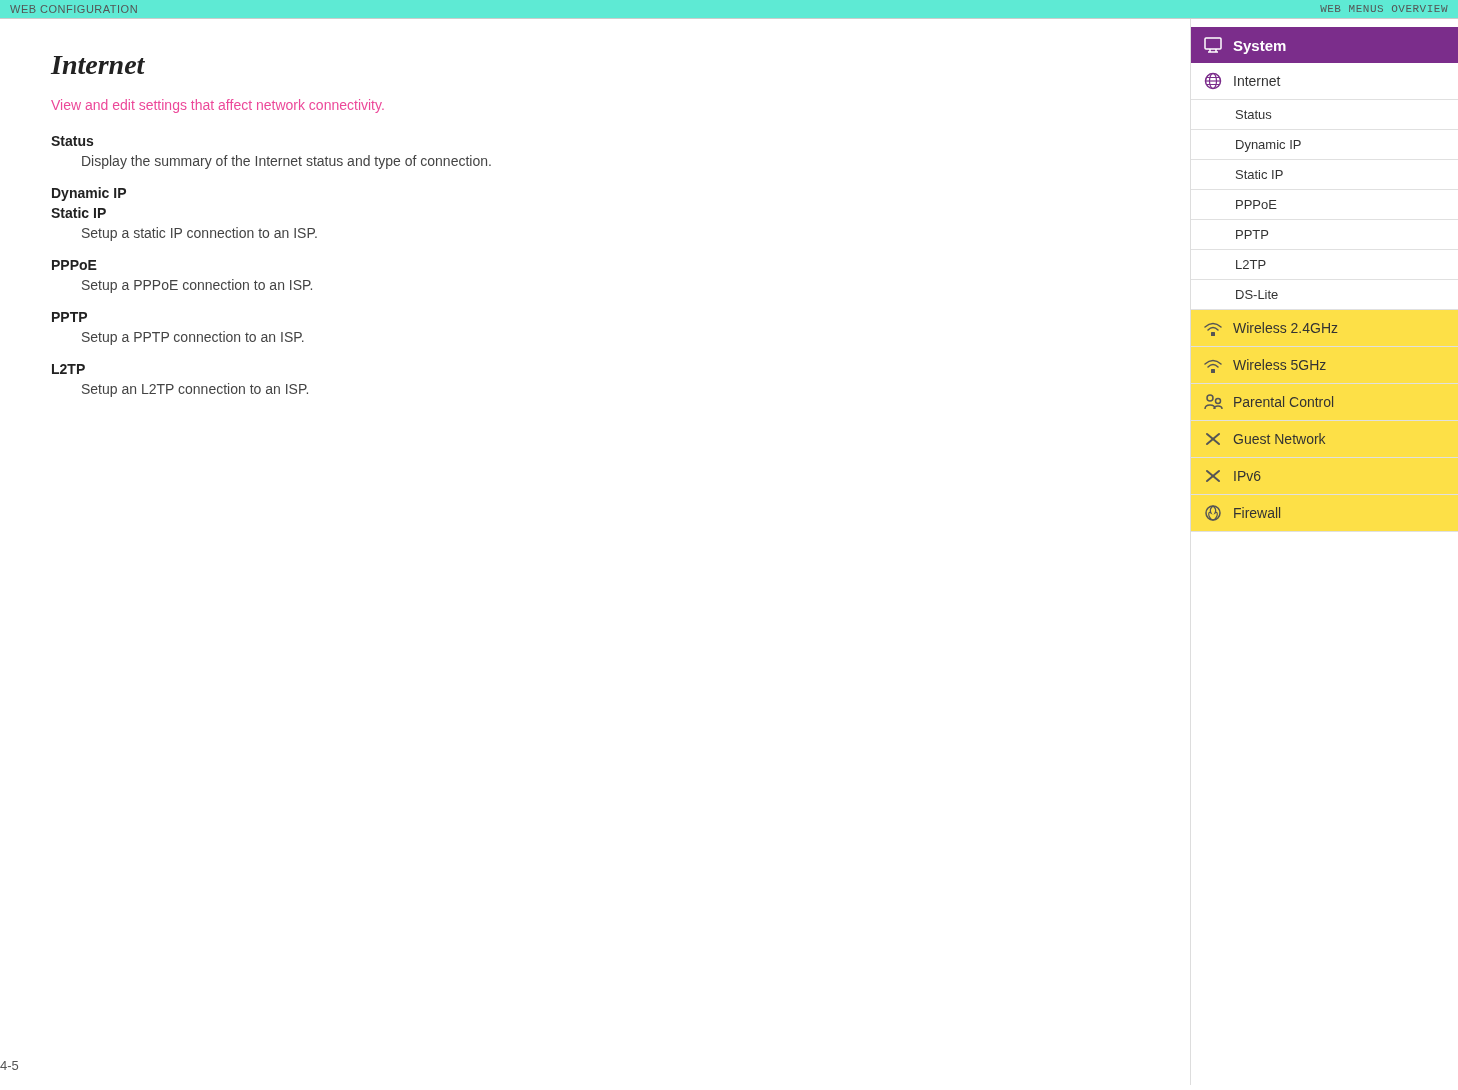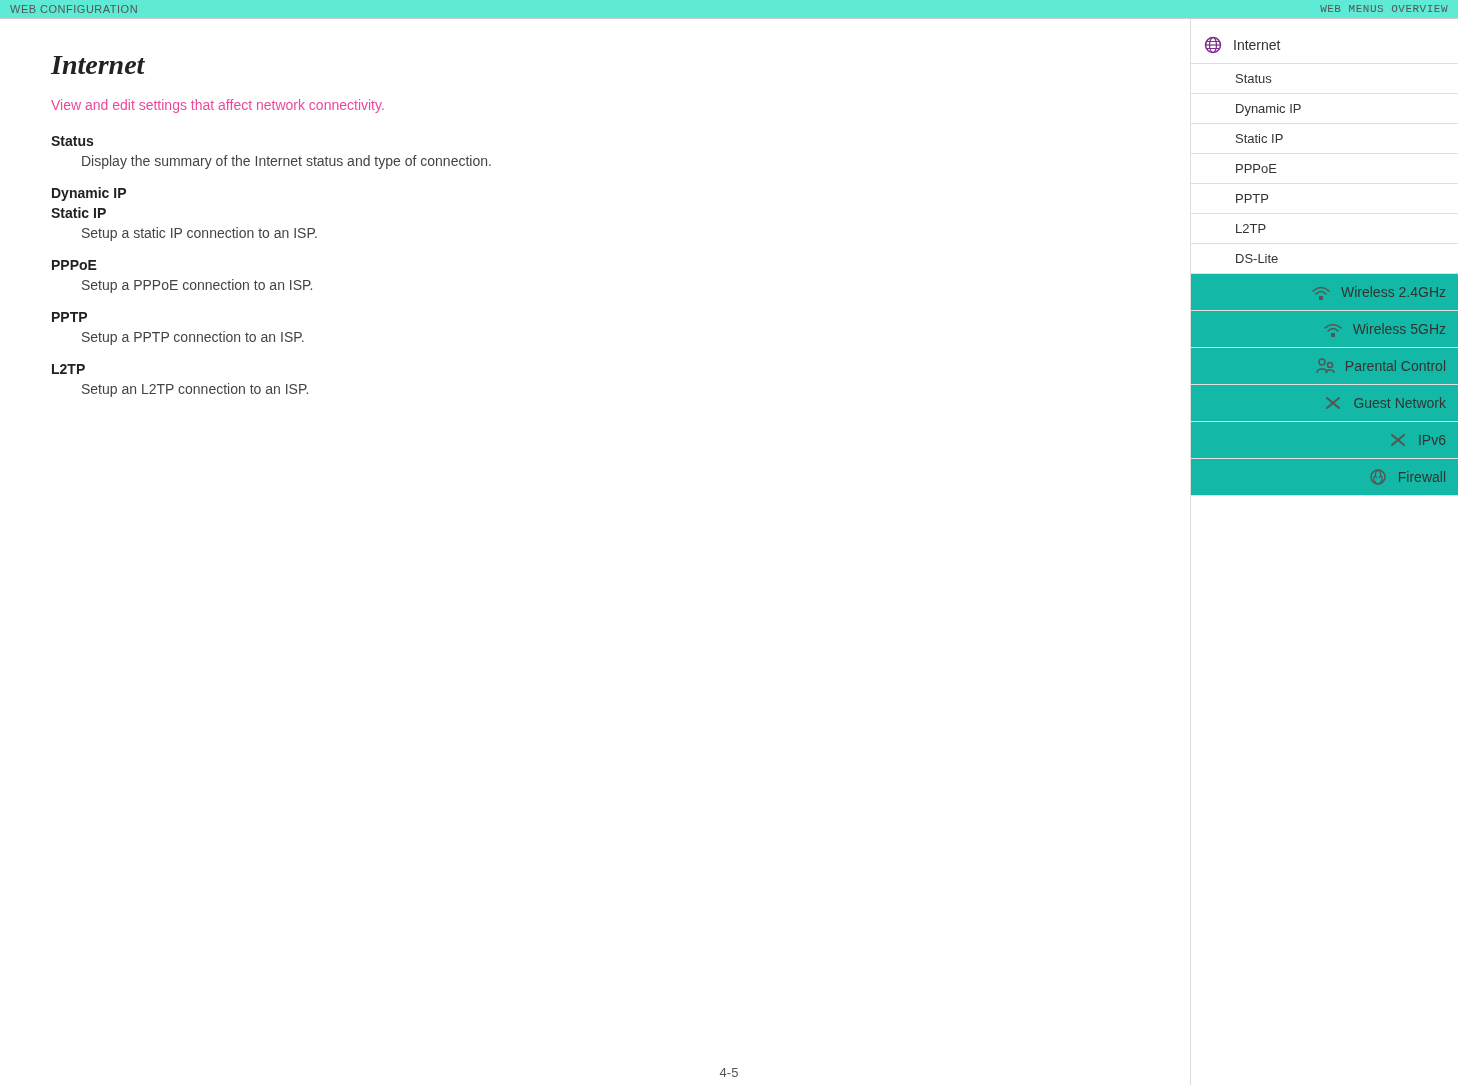--- a/index.html
+++ b/index.html
@@ -153,45 +153,43 @@
       color: #333;
     }
 
     .sidebar-main-item {
       display: flex;
       align-items: center;
       padding: 8px 12px;
       gap: 10px;
       border-bottom: 1px solid #e0e0e0;
       cursor: pointer;
-      background: #14b8a6;
-      justify-content: flex-end;
+      background: #fde047;
     }
 
     .sidebar-main-item .icon {
       width: 20px;
       height: 20px;
       display: flex;
       align-items: center;
       justify-content: center;
       flex-shrink: 0;
     }
 
     .sidebar-main-label {
       font-size: 14px;
       color: #333;
     }
 
     
     .footer {
       position: fixed;
-      bottom: 10px;
+      bottom: 17px;
       left: 0;
       right: 0;
-      text-align: center;
       font-size: 13px;
       color: #555;
     }
 
     
     .monitor-icon {
       color: #fff;
     }
 
     .globe-icon {
@@ -222,20 +220,31 @@
         <div class="section-body">Setup a PPPoE connection to an ISP.</div>
         <div class="section-heading">PPTP</div>
         <div class="section-body">Setup a PPTP connection to an ISP.</div>
         <div class="section-heading">L2TP</div>
         <div class="section-body">Setup an L2TP connection to an ISP.</div>
       </div>
   </div>
 
   <div class="sidebar">
 
+    <div class="sidebar-system-item">
+      <span class="icon monitor-icon">
+        <svg width="18" height="16" viewBox="0 0 18 16" fill="none" xmlns="http://www.w3.org/2000/svg">
+          <rect x="1" y="1" width="16" height="11" rx="1" stroke="white" stroke-width="1.5" fill="none"></rect>
+          <line x1="6" y1="12" x2="6" y2="15" stroke="white" stroke-width="1.5"></line>
+          <line x1="12" y1="12" x2="12" y2="15" stroke="white" stroke-width="1.5"></line>
+          <line x1="4" y1="15" x2="14" y2="15" stroke="white" stroke-width="1.5"></line>
+        </svg>
+      </span>
+      <span class="sidebar-system-label">System</span>
+    </div>
 
     <div class="sidebar-internet-item">
       <span class="icon globe-icon">
         <svg width="18" height="18" viewBox="0 0 18 18" fill="none" xmlns="http://www.w3.org/2000/svg">
           <circle cx="9" cy="9" r="7.5" stroke="#7b2d8b" stroke-width="1.5" fill="none"></circle>
           <ellipse cx="9" cy="9" rx="3.5" ry="7.5" stroke="#7b2d8b" stroke-width="1.2" fill="none"></ellipse>
           <line x1="1.5" y1="9" x2="16.5" y2="9" stroke="#7b2d8b" stroke-width="1.2"></line>
           <line x1="2.5" y1="5.5" x2="15.5" y2="5.5" stroke="#7b2d8b" stroke-width="1"></line>
           <line x1="2.5" y1="12.5" x2="15.5" y2="12.5" stroke="#7b2d8b" stroke-width="1"></line>
         </svg>

